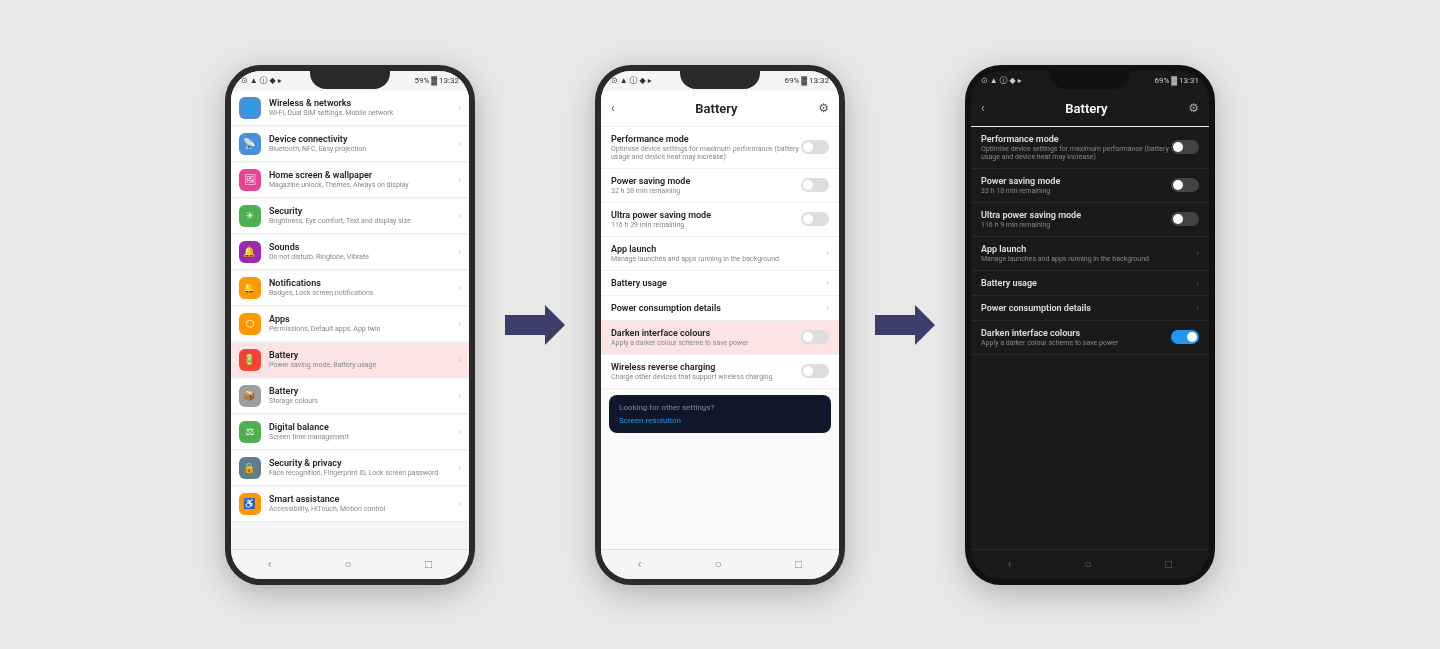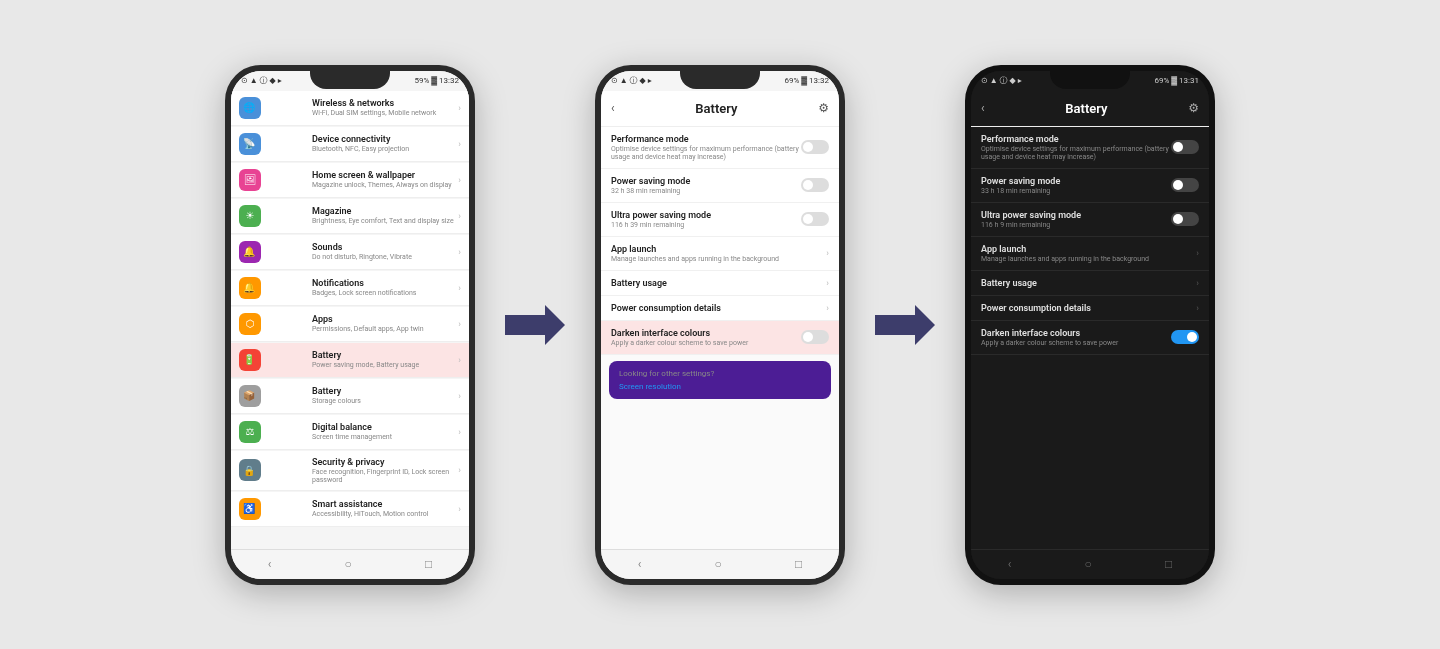--- a/index.html
+++ b/index.html
@@ -104,21 +104,21 @@
       height: 22px;
       border-radius: 6px;
       display: flex;
       align-items: center;
       justify-content: center;
       margin-right: 8px;
       flex-shrink: 0;
       font-size: 10px;
       color: #fff;
     }
-    .settings-item-text { flex: 1; margin-left: 43px; }
+    .settings-item-text { flex: 1; }
     .settings-item-title { font-size: 9px; font-weight: 600; color: #222; }
     .settings-item-sub { font-size: 7px; color: #888; margin-top: 1px; }
     .settings-item-arrow { font-size: 9px; color: #bbb; }
     
     .top-bar {
       display: flex;
       align-items: center;
       padding: 4px 10px;
       height: 36px;
       border-bottom: 1px solid #eee;
@@ -165,21 +165,21 @@
       width: 10px;
       height: 10px;
       border-radius: 50%;
       background: #fff;
       top: 2px;
       left: 2px;
       transition: left 0.2s;
     }
     .arrow-right { font-size: 9px; color: #bbb; }
     .looking-box {
-      background: #4c1d95;
+      background: #0f172a;
       margin: 6px 8px;
       border-radius: 8px;
       padding: 8px 10px;
     }
     .looking-title { font-size: 8px; color: #888; margin-bottom: 4px; }
     .looking-link { font-size: 8px; color: #2196F3; }
     
     .dark-battery-list {
       flex: 1;
       overflow: hidden;
@@ -317,21 +317,21 @@
           <div class="settings-item-text">
             <div class="settings-item-title">Home screen &amp; wallpaper</div>
             <div class="settings-item-sub">Magazine unlock, Themes, Always on display</div>
           </div>
           <div class="settings-item-arrow">›</div>
         </div>
 
         <div class="settings-item">
           <div class="settings-item-icon" style="background:#4caf50;">☀</div>
           <div class="settings-item-text">
-            <div class="settings-item-title">Magazine</div>
+            <div class="settings-item-title">Security</div>
             <div class="settings-item-sub">Brightness, Eye comfort, Text and display size</div>
           </div>
           <div class="settings-item-arrow">›</div>
         </div>
 
         <div class="settings-item">
           <div class="settings-item-icon" style="background:#9c27b0;">🔔</div>
           <div class="settings-item-text">
             <div class="settings-item-title">Sounds</div>
             <div class="settings-item-sub">Do not disturb, Ringtone, Vibrate</div>
@@ -478,20 +478,27 @@
         </div>
 
         <div class="battery-item highlighted-pink">
           <div class="battery-item-text">
             <div class="battery-item-title">Darken interface colours</div>
             <div class="battery-item-sub">Apply a darker colour scheme to save power</div>
           </div>
           <div class="toggle"></div>
         </div>
 
+        <div class="battery-item">
+          <div class="battery-item-text">
+            <div class="battery-item-title">Wireless reverse charging</div>
+            <div class="battery-item-sub">Charge other devices that support wireless charging</div>
+          </div>
+          <div class="toggle"></div>
+        </div>
 
         <div class="looking-box">
           <div class="looking-title">Looking for other settings?</div>
           <div class="looking-link">Screen resolution</div>
         </div>
       </div>
       <div class="nav-bottom nav-bottom-light">
         <span class="nav-btn">‹</span>
         <span class="nav-btn">○</span>
         <span class="nav-btn">□</span>

